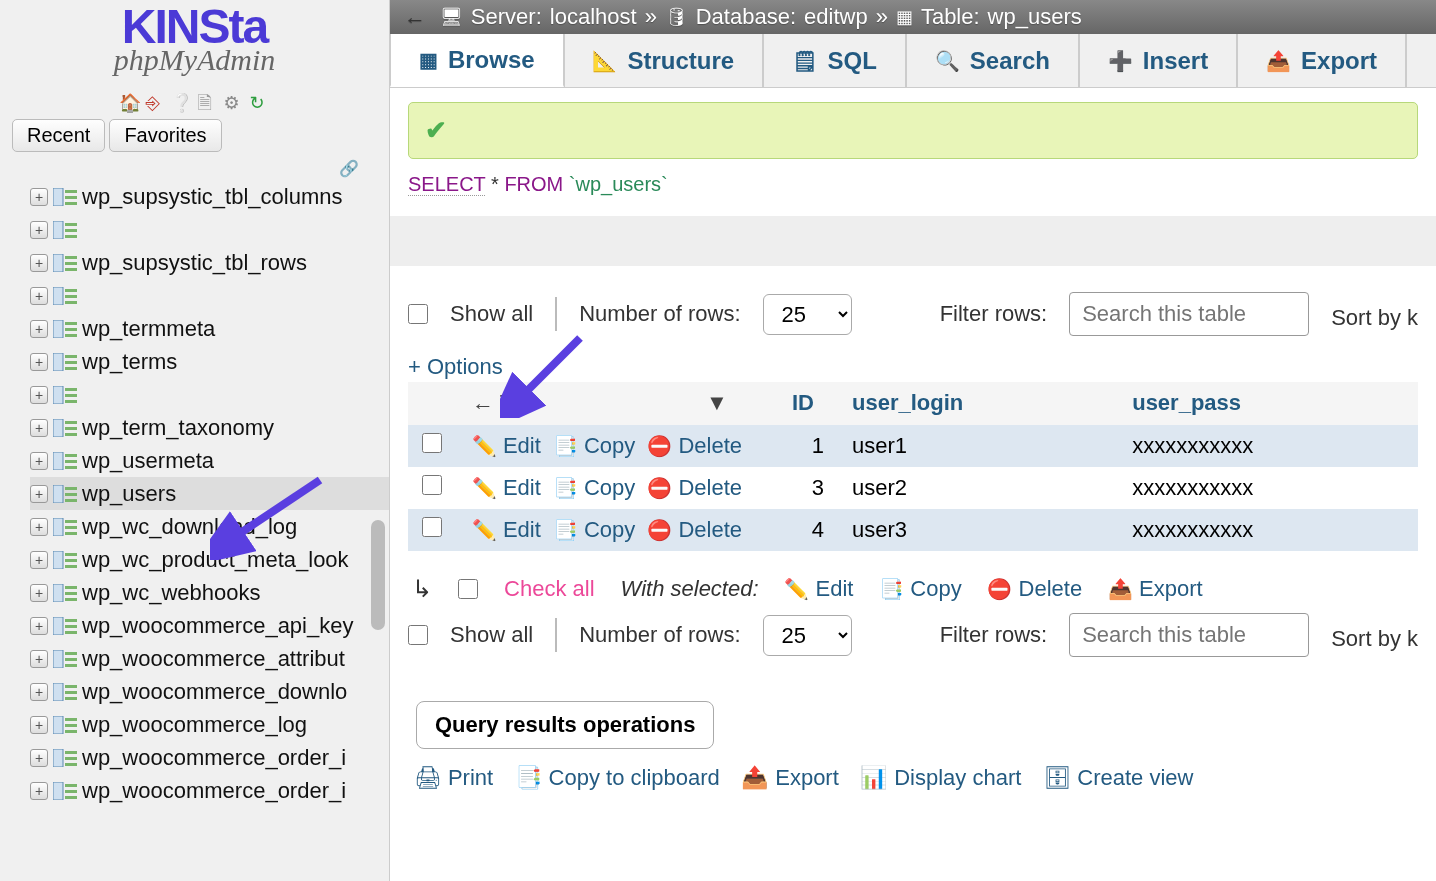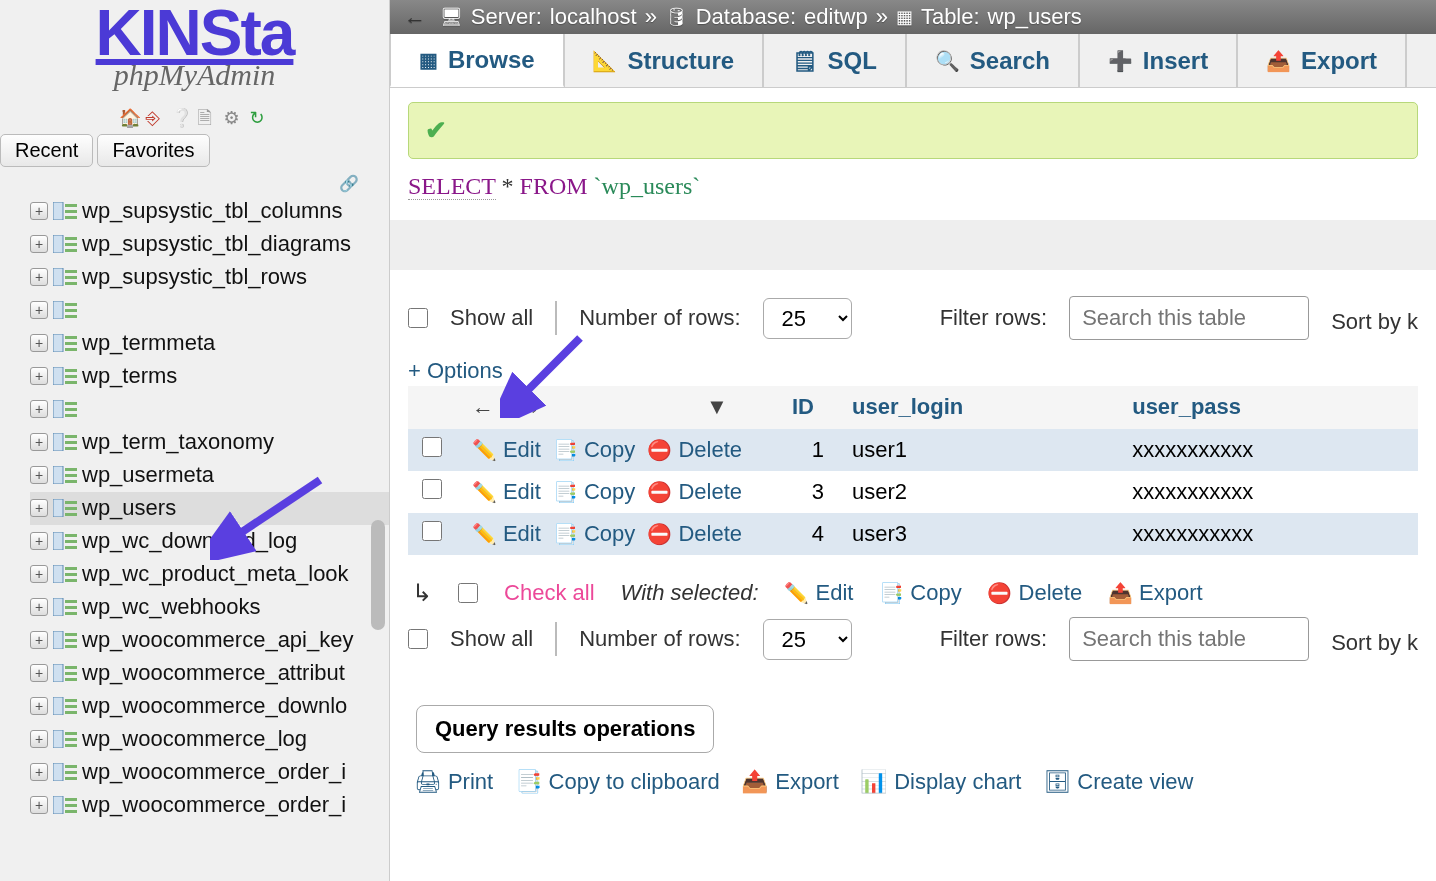--- a/index.html
+++ b/index.html
@@ -16,26 +16,25 @@
   width: 390px;
   background: #f0f0f0;
   border-right: 1px solid #ccc;
   display: flex;
   flex-direction: column;
   position: relative;
 }
 .logo-block { text-align: center; padding: 5px 10px 10px; }
 .brand-kinsta {
   font-family: Arial, sans-serif;
-  font-size: 64px;
+  font-size: 48px;
   font-weight: 900;
   letter-spacing: -2px;
   color: #4b3ad6;
   line-height: 0.9;
-  text-decoration: underline;
 }
 .brand-pma {
   font-family: "Times New Roman", serif;
   font-size: 30px;
   font-style: italic;
   color: #666;
   margin-top: -5px;
 }
 .toolbar-icons {
   display: flex;
@@ -43,21 +42,21 @@
   gap: 6px;
   padding: 6px 0;
 }
 .toolbar-icons span {
   width: 20px; height: 20px; display: inline-block;
   font-size: 18px; line-height: 20px;
 }
 .nav-buttons {
   display: flex;
   gap: 4px;
-  padding: 0 0 4px;
+  padding: 0 12px 4px;
 }
 .nav-buttons button {
   background: linear-gradient(#fefefe,#e8e8e8);
   border: 1px solid #bbb;
   border-radius: 5px;
   padding: 4px 14px;
   font-size: 20px;
   cursor: pointer;
 }
 .link-row { text-align: right; padding-right: 30px; height: 24px; }
@@ -154,22 +153,22 @@
   font-size: 22px;
   color: #222;
   display: flex;
   align-items: center;
   gap: 10px;
   margin-bottom: 14px;
 }
 .check-icon { color: #4caf50; font-size: 26px; font-weight: bold; }
 
 .sql-line {
-  font-family: Liberation Serif, serif;
-  font-size: 24px;
+  font-family: Liberation Sans, sans-serif;
+  font-size: 20px;
   margin-bottom: 20px;
 }
 .kw-select { color: #8a1789; border-bottom: 1px dotted #999; }
 .kw-from { color: #8a1789; }
 .kw-table { color: #2a8a59; }
 .kw-star { color: #333; }
 
 .greybar { background: #eee; height: 50px; margin: 0 -18px 26px; }
 
 .row-controls {
@@ -302,21 +301,20 @@
         <div class="tree-item">
           <span class="expand-box">+</span>
           <span class="table-icon-mini">
             <svg viewBox="0 0 24 18">
               <rect x="0" y="0" width="10" height="18" fill="#cfe0f0" stroke="#5a88b0"></rect>
               <rect x="12" y="2" width="12" height="3" fill="#7ab56b"></rect>
               <rect x="12" y="8" width="12" height="3" fill="#7ab56b"></rect>
               <rect x="12" y="14" width="12" height="3" fill="#7ab56b"></rect>
             </svg>
           </span>
-          <span class="tree-label">wp_supsystic_tbl_diagrams</span>
         </div>
         <div class="tree-item">
           <span class="expand-box">+</span>
           <span class="table-icon-mini">
             <svg viewBox="0 0 24 18">
               <rect x="0" y="0" width="10" height="18" fill="#cfe0f0" stroke="#5a88b0"></rect>
               <rect x="12" y="2" width="12" height="3" fill="#7ab56b"></rect>
               <rect x="12" y="8" width="12" height="3" fill="#7ab56b"></rect>
               <rect x="12" y="14" width="12" height="3" fill="#7ab56b"></rect>
             </svg>

